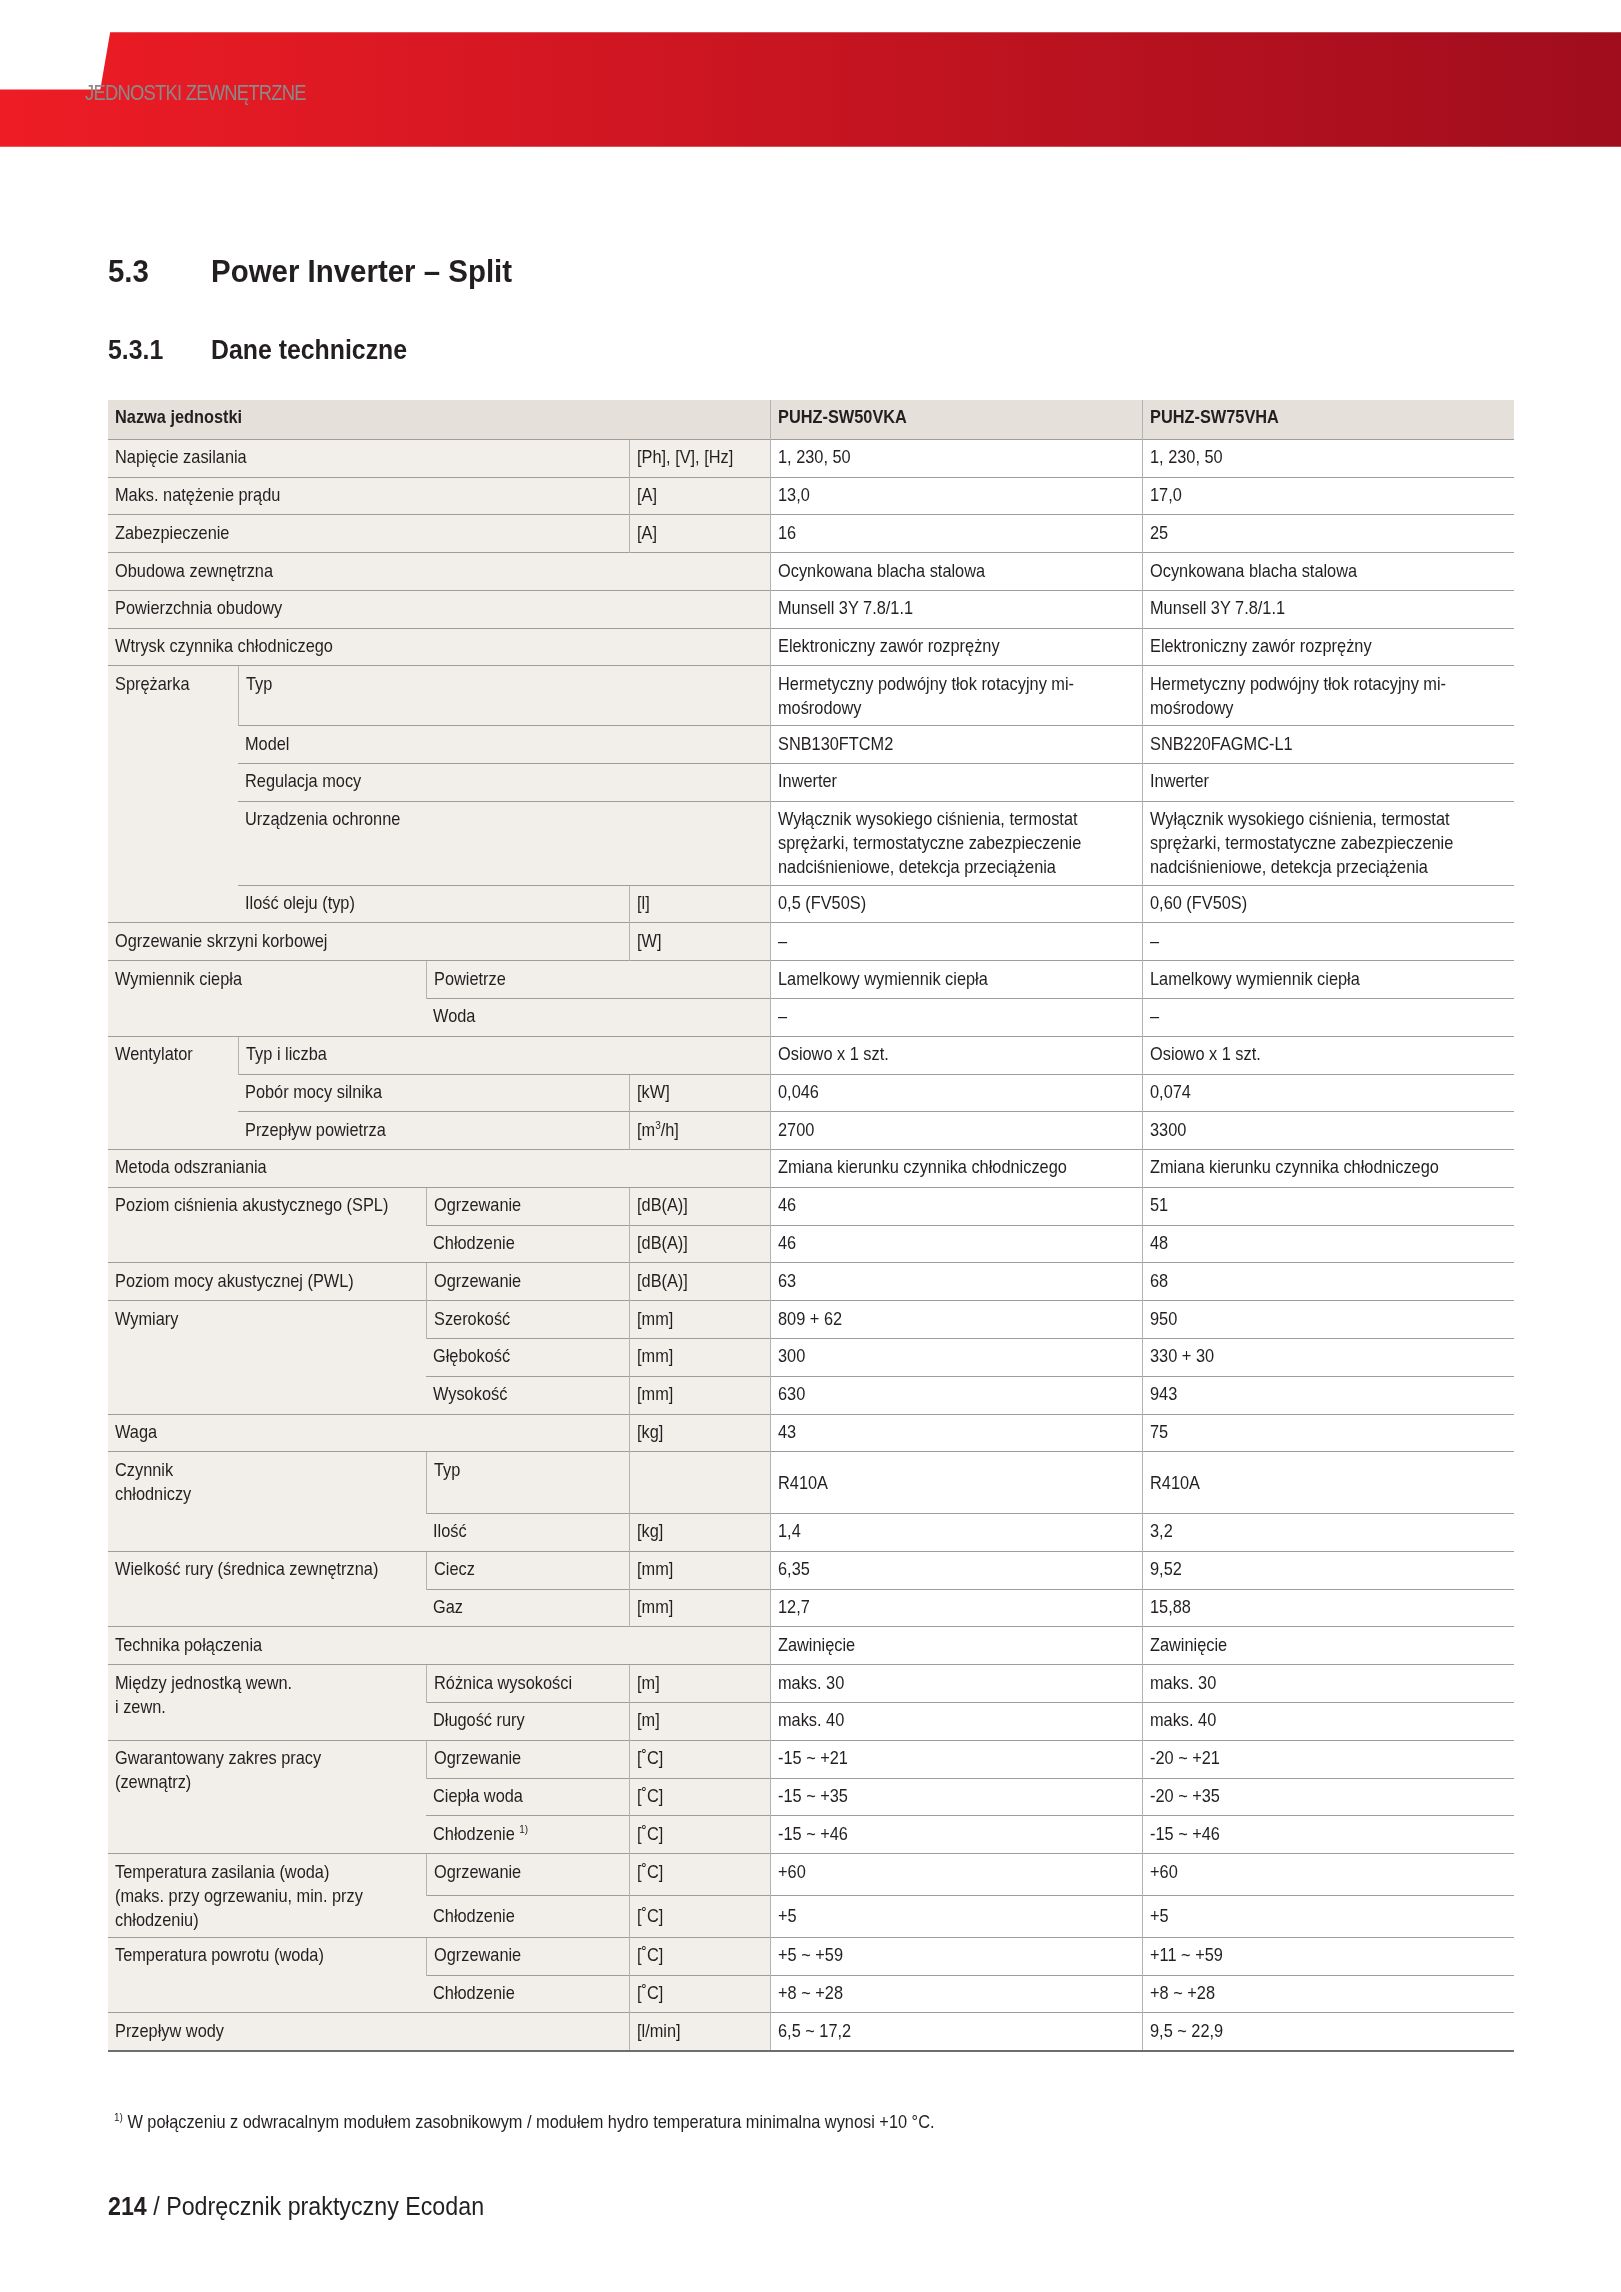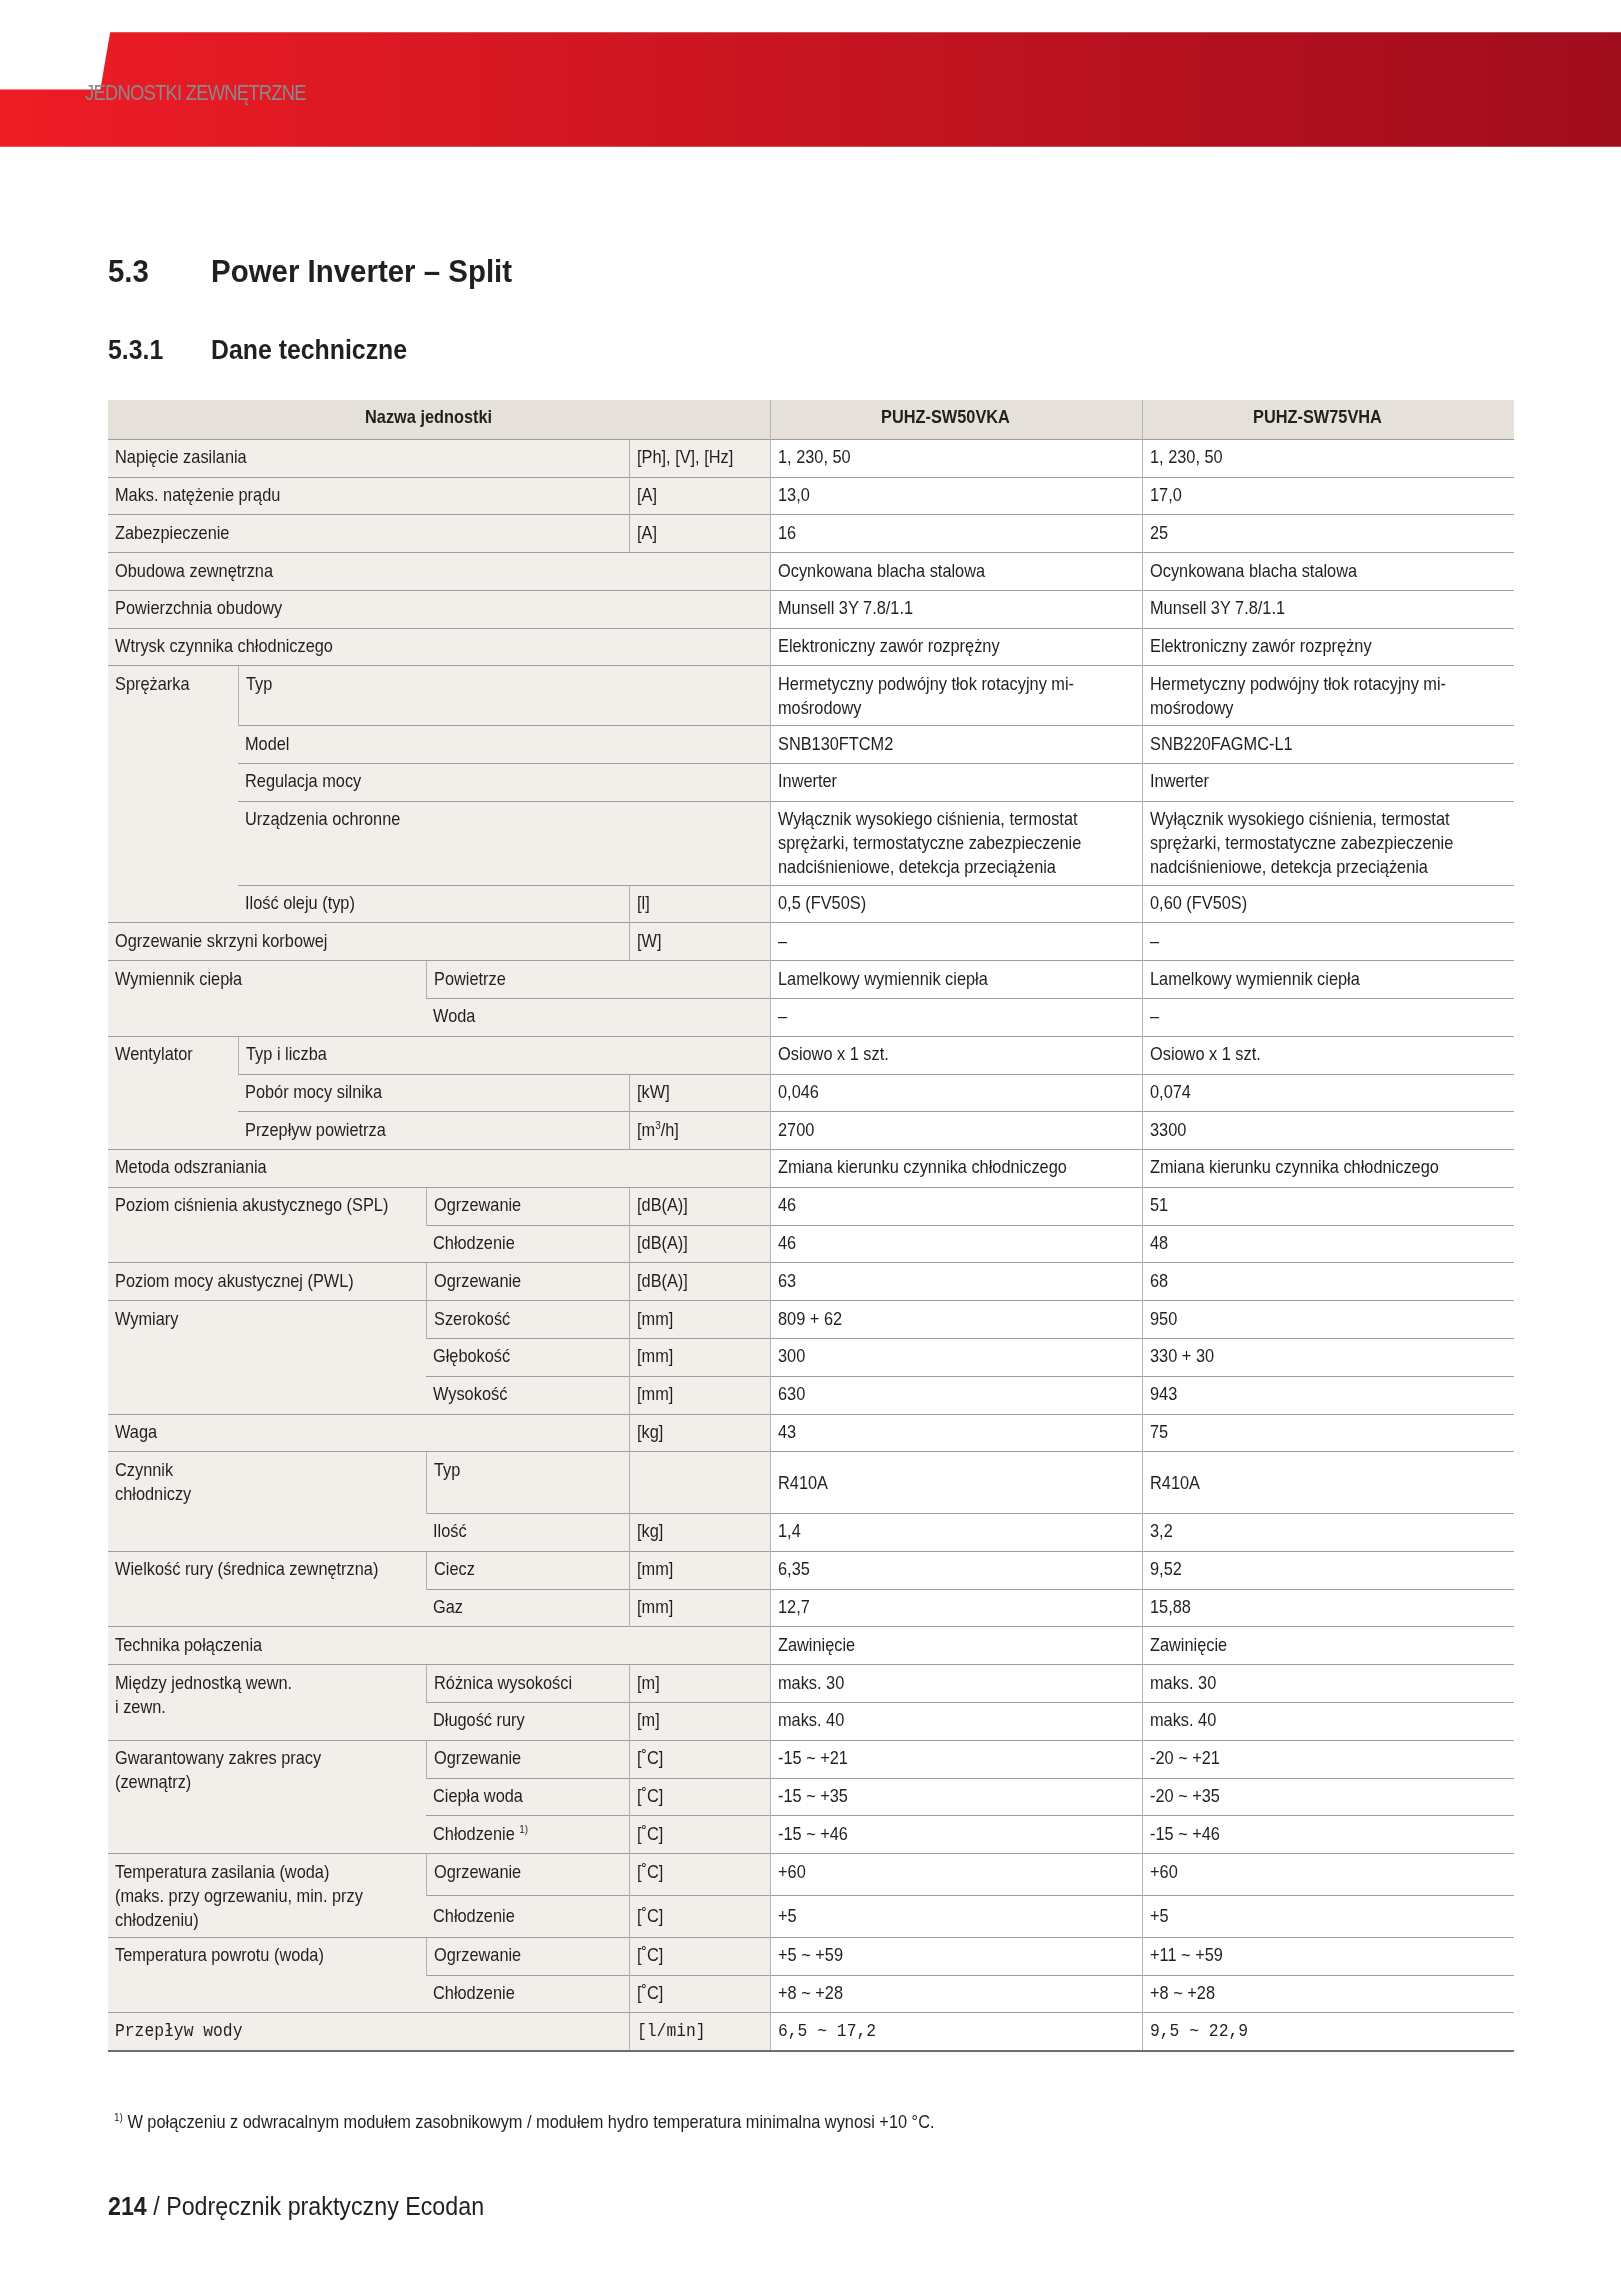--- a/index.html
+++ b/index.html
@@ -35,23 +35,23 @@
     border-top: 1.8px solid #9d9d9d;
     border-left: 1.3px solid #b3b3b3;
     padding: 5.4px 7.2px 5.4px 7.2px;
     vertical-align: top;
     line-height: 24px;
     height: 26px;
   }
   table.spec td .t { display: inline-block; transform: scaleX(0.86); transform-origin: left center; white-space: nowrap; }
   table.spec td.lbl { background: #f2efeb; }
   table.spec td.val { background: #ffffff; }
-  table.spec tr.head td { background: #e6e0db; font-weight: bold; border-top: none; height: 28px; text-align: center; }
+  table.spec tr.head td { background: #e6e0db; font-weight: bold; border-top: none; height: 28px; }
   table.spec tr td:first-child { border-left: none; }
-  table.spec tr.last td { border-bottom: 2.2px solid #6e6e6e; font-family: Liberation Mono, monospace; }
+  table.spec tr.last td { border-bottom: 2.2px solid #6e6e6e; }
   .vmid { vertical-align: middle !important; }
   sup { font-size: 11.6px; line-height: 0; }
 
   .footnote {
     position: absolute; left: 114px; top: 2111px; font-size: 19px;
     transform: scaleX(0.86); transform-origin: left center; white-space: nowrap;
   }
   .page-footer {
     position: absolute; left: 108px; top: 2192px; font-size: 25px;
     transform: scaleX(0.93); transform-origin: left center; white-space: nowrap;

